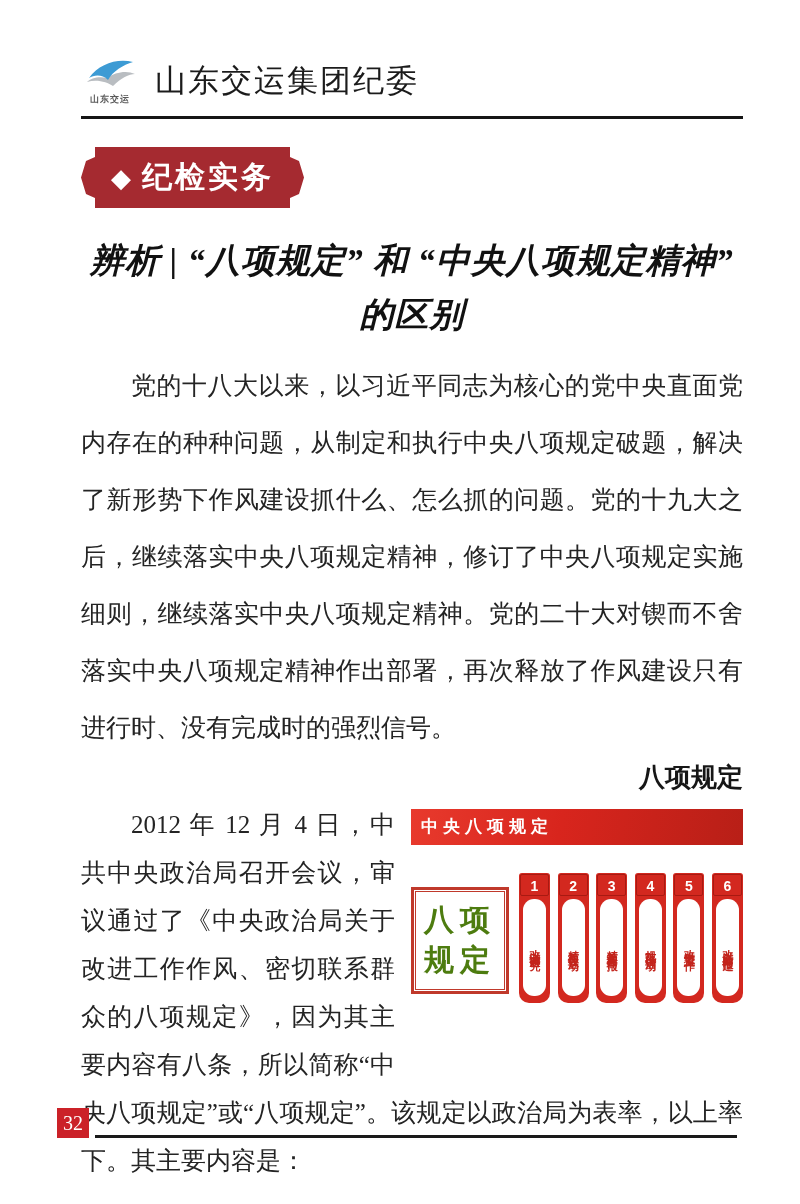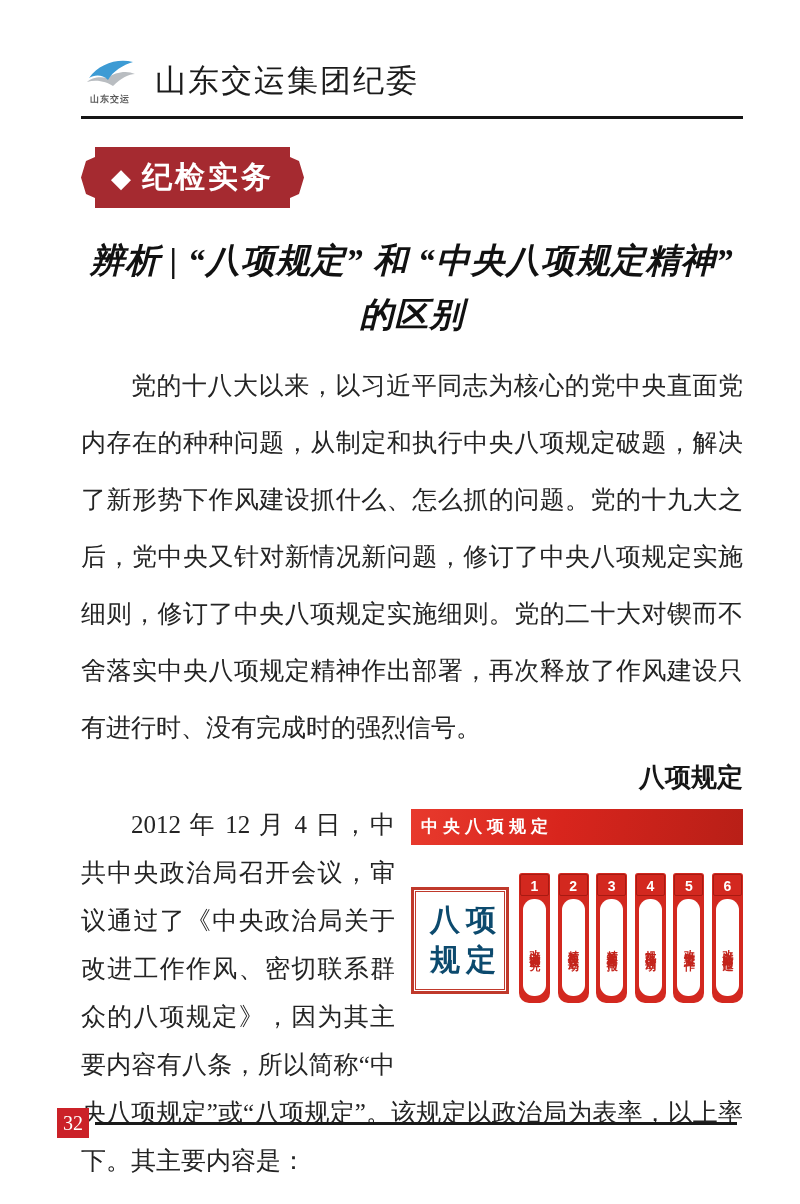--- a/index.html
+++ b/index.html
@@ -55,34 +55,34 @@
     font-family:"Liberation Sans","DejaVu Sans",sans-serif;
   }
   .fig-banner {
     height:36px; line-height:36px; padding-left:10px;
     background:linear-gradient(100deg,#e83a2d 0%,#d8251d 45%,#b81f17 100%);
     color:#ffffff; font-weight:bold; font-size:17px; letter-spacing:5px;
   }
   .fig-body { margin-top:28px; display:flex; align-items:flex-start; }
   .fig-label-box {
     margin-top:14px; width:98px; border:3px solid #c0392b; box-shadow:inset 0 0 0 1px #ffffff, inset 0 0 0 2px #c0392b;
-    padding:10px 4px; text-align:right;
-    color:#0c4a6e; font-weight:bold; font-size:30px; line-height:1.35; letter-spacing:6px;
+    padding:10px 4px; text-align:center;
+    color:#4d7c0f; font-weight:bold; font-size:30px; line-height:1.35; letter-spacing:6px;
   }
   .fig-items { flex:1; display:flex; justify-content:space-between; padding-left:10px; }
   .fig-item { width:31px; height:130px; background:#d3281f; border-radius:3px 3px 10px 10px; display:flex; flex-direction:column; }
   .fig-item .num {
     height:22px; line-height:22px; text-align:center; color:#ffffff; font-weight:bold; font-size:14px;
     border:1px solid #a81a12; border-radius:2px; margin:1px;
   }
   .fig-item .capsule { flex:1; margin:2px 4px 7px; background:#ffffff; border-radius:11px; display:flex; align-items:center; justify-content:center; overflow:hidden; }
   .fig-item .vtext { writing-mode:vertical-rl; color:#c3241c; font-weight:bold; font-size:11px; letter-spacing:2px; }
 
   
-  .footer { position:absolute; left:57px; right:63px; bottom:66px; display:flex; align-items:center;margin-top:36px; }
+  .footer { position:absolute; left:57px; right:63px; bottom:66px; display:flex; align-items:flex-end;margin-top:36px; }
   .page-num {
     width:32px; height:30px; background:#cb2128; color:#ffffff;
     font-size:20px; text-align:center; line-height:30px; flex:0 0 auto;
   }
   .footer-line { flex:1; height:3px; background:#1a1a1a; margin-left:6px; }
 </style>
 </head>
 <body>
 
 <div class="page">
@@ -103,21 +103,21 @@
 
     <div class="badge">
       <span class="diamond">◆</span><span>纪检实务</span>
     </div>
 
     <div class="article-title">
       <div>辨析 | “八项规定” 和 “中央八项规定精神”</div>
       <div>的区别</div>
     </div>
 
-    <p class="para p1">党的十八大以来，以习近平同志为核心的党中央直面党内存在的种种问题，从制定和执行中央八项规定破题，解决了新形势下作风建设抓什么、怎么抓的问题。党的十九大之后，党中央又针对新情况新问题，修订了中央八项规定实施细则，修订了中央八项规定实施细则。党的二十大对锲而不舍落实中央八项规定精神作出部署，再次释放了作风建设只有进行时、没有完成时的强烈信号。</p>
+    <p class="para p1">党的十八大以来，以习近平同志为核心的党中央直面党内存在的种种问题，从制定和执行中央八项规定破题，解决了新形势下作风建设抓什么、怎么抓的问题。党的十九大之后，继续落实中央八项规定精神，修订了中央八项规定实施细则，继续落实中央八项规定精神。党的二十大对锲而不舍落实中央八项规定精神作出部署，再次释放了作风建设只有进行时、没有完成时的强烈信号。</p>
 
     <div class="section-heading">八项规定</div>
 
     <div class="wrap-block">
       <div class="figure">
         <div class="fig-banner">中央八项规定</div>
         <div class="fig-body">
           <div class="fig-label-box">
             <div>八项</div>
             <div>规定</div>

